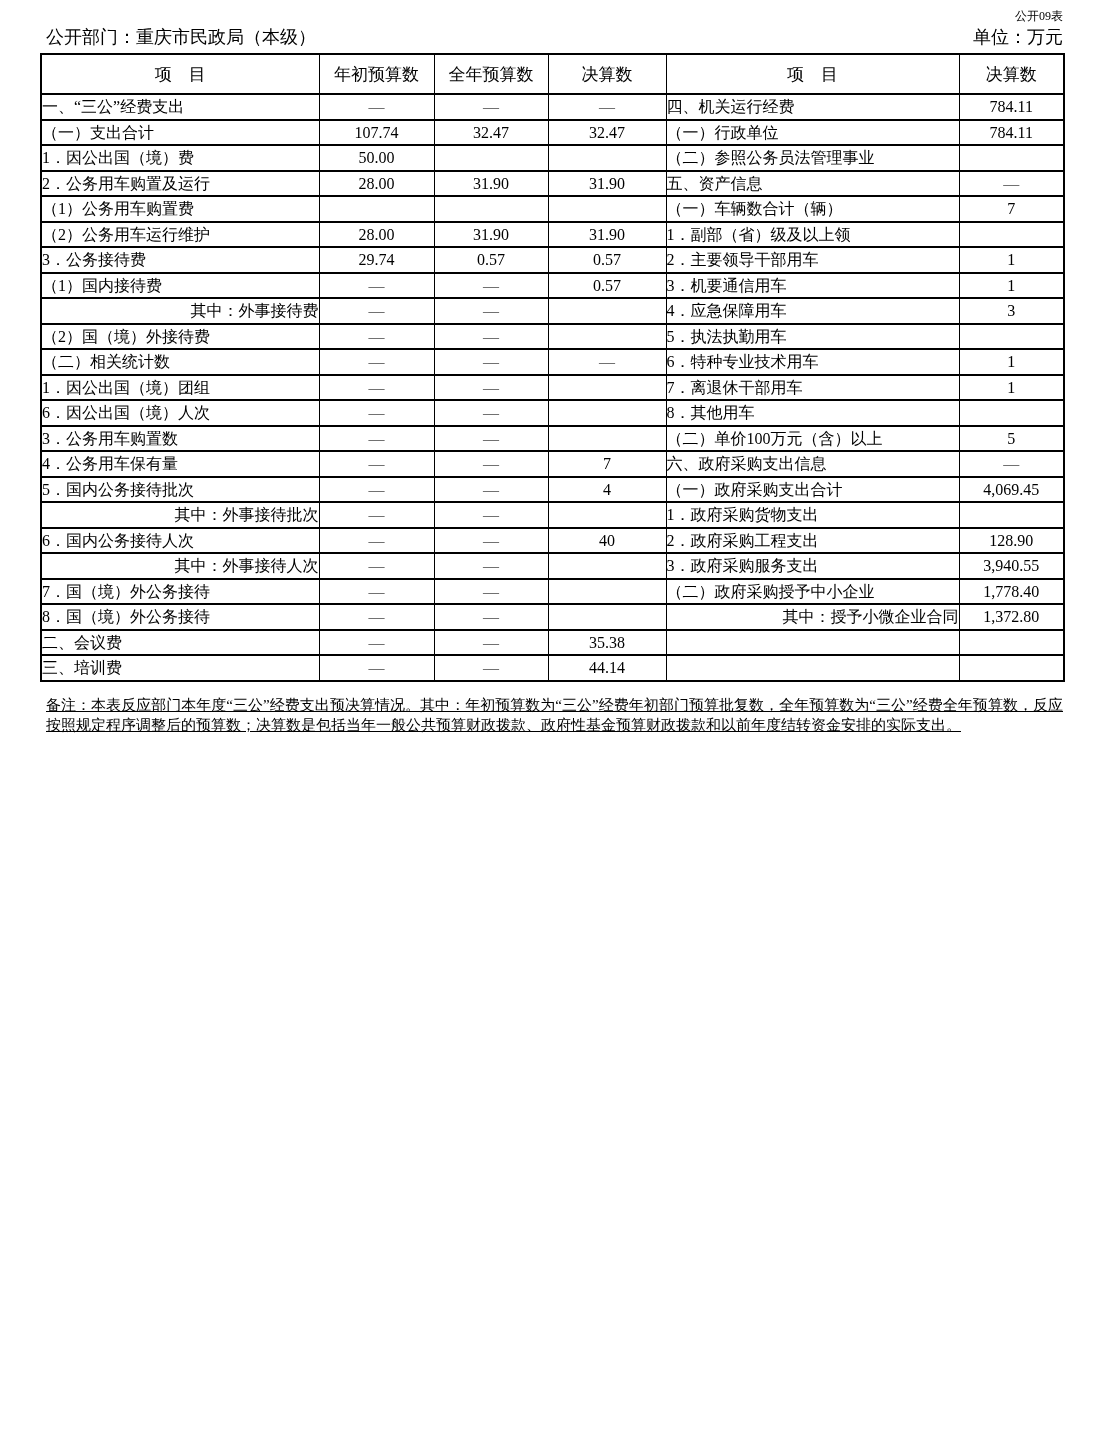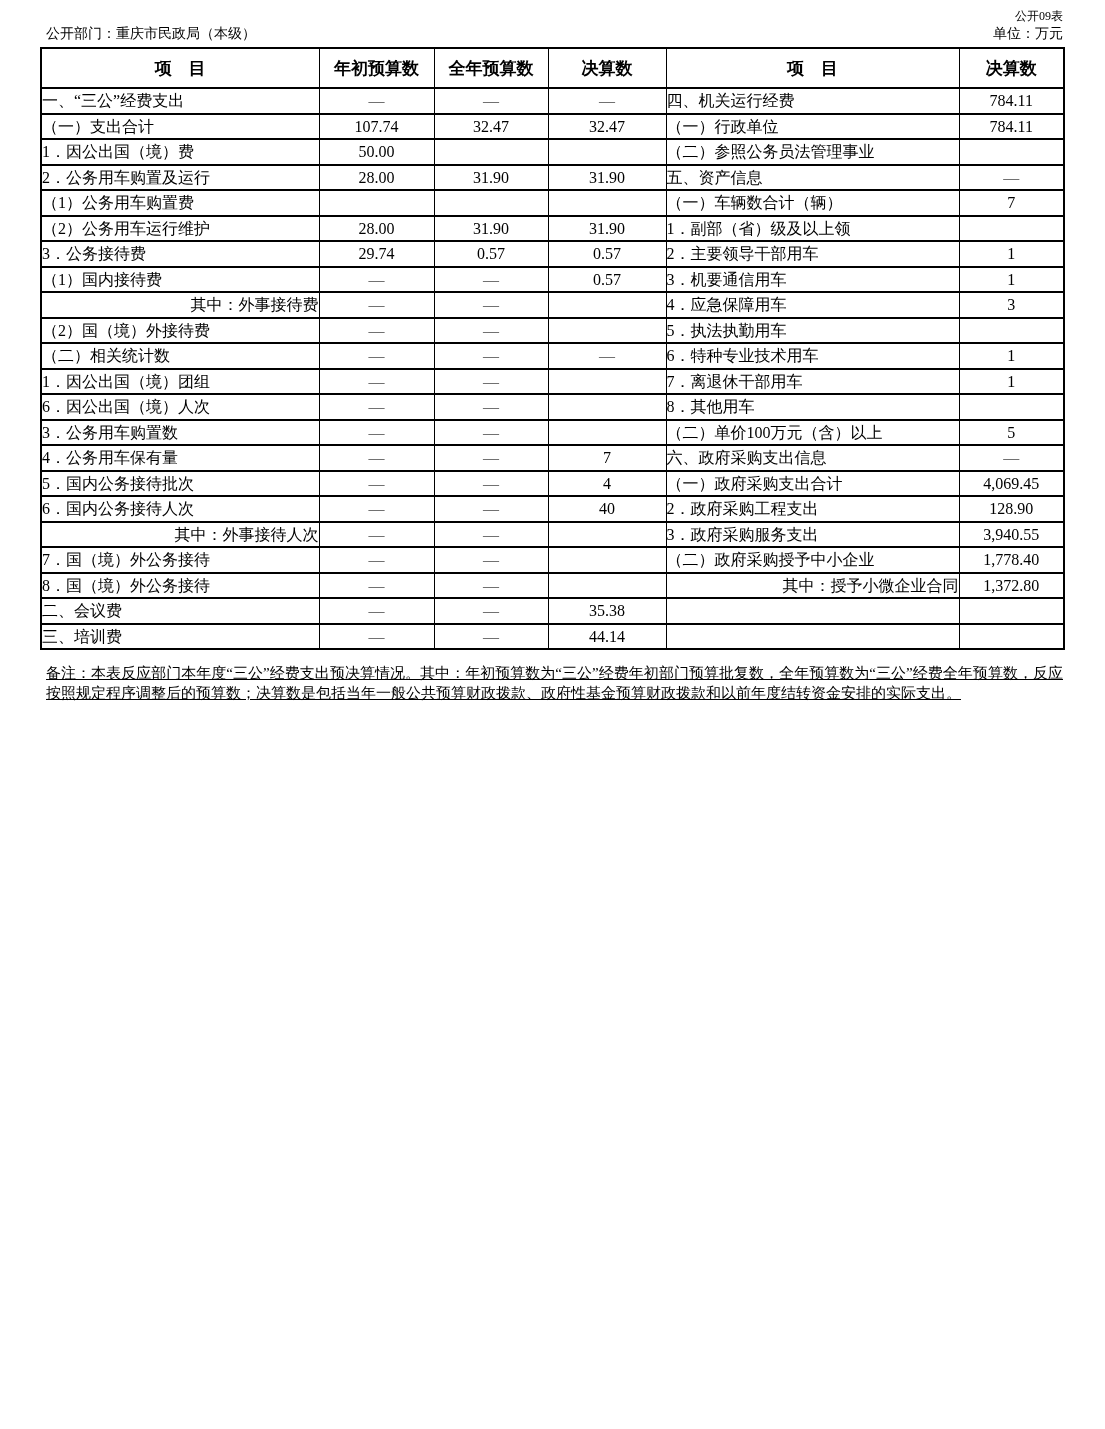--- a/index.html
+++ b/index.html
@@ -20,42 +20,42 @@
   }
   .form-code{
     text-align:right;
     margin:8px 42px 0 0;
     font-size:12px;
   }
   .meta-row{
     display:flex;
     justify-content:space-between;
     margin:0 42px 4px 46px;
-    font-size:14px;
+    font-size:18px;
   }
   table.info{
     border-collapse:collapse;
     table-layout:fixed;
     margin-left:40px;
     width:1023px;
     border:2px solid #000;
   }
   table.info th, table.info td{
     border-left:1px solid #000;
     border-right:1px solid #000;
     border-top:2px solid #000;
     border-bottom:2px solid #000;
     padding:0;
     overflow:hidden;
     white-space:nowrap;
   }
   table.info th{
     height:38px;
     font-size:17px;
-    font-weight:700;
+    font-weight:400;
     text-align:center;
   }
   table.info td{
     height:23.5px;
     line-height:23.5px;
     font-size:16px;
   }
   td.lbl{text-align:left;}
   td.ind0{padding-left:6px;}
   td.ind1{padding-left:28px;}
@@ -226,20 +226,28 @@
         </tr>
         <tr>
           <td class="lbl ind2">5．国内公务接待批次</td>
           <td class="num dash">—</td>
           <td class="num dash">—</td>
           <td class="num">4</td>
           <td class="lbl ind1">（一）政府采购支出合计</td>
           <td class="num">4,069.45</td>
         </tr>
         <tr>
+          <td class="lbl rt">其中：外事接待批次</td>
+          <td class="num dash">—</td>
+          <td class="num dash">—</td>
+          <td class="num"></td>
+          <td class="lbl ind2">1．政府采购货物支出</td>
+          <td class="num"></td>
+        </tr>
+        <tr>
           <td class="lbl ind2">6．国内公务接待人次</td>
           <td class="num dash">—</td>
           <td class="num dash">—</td>
           <td class="num">40</td>
           <td class="lbl ind2">2．政府采购工程支出</td>
           <td class="num">128.90</td>
         </tr>
         <tr>
           <td class="lbl rt">其中：外事接待人次</td>
           <td class="num dash">—</td>

